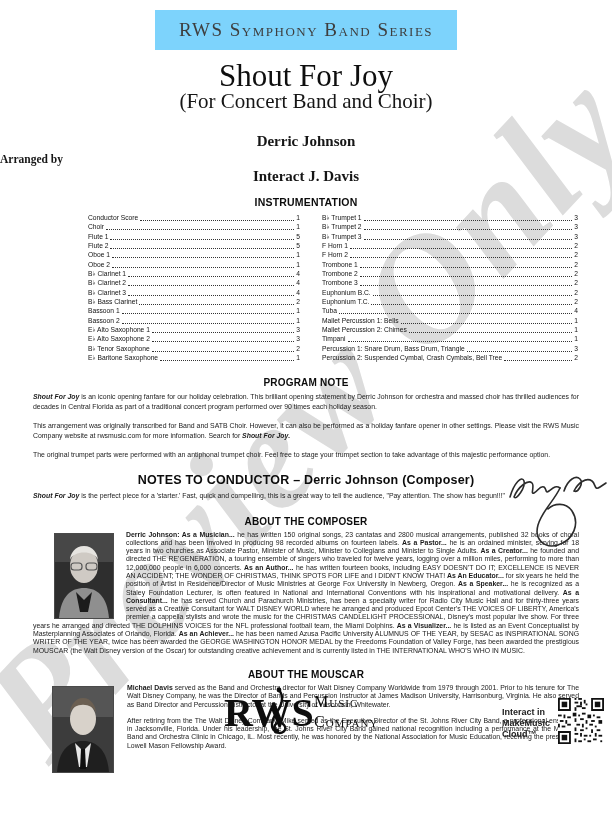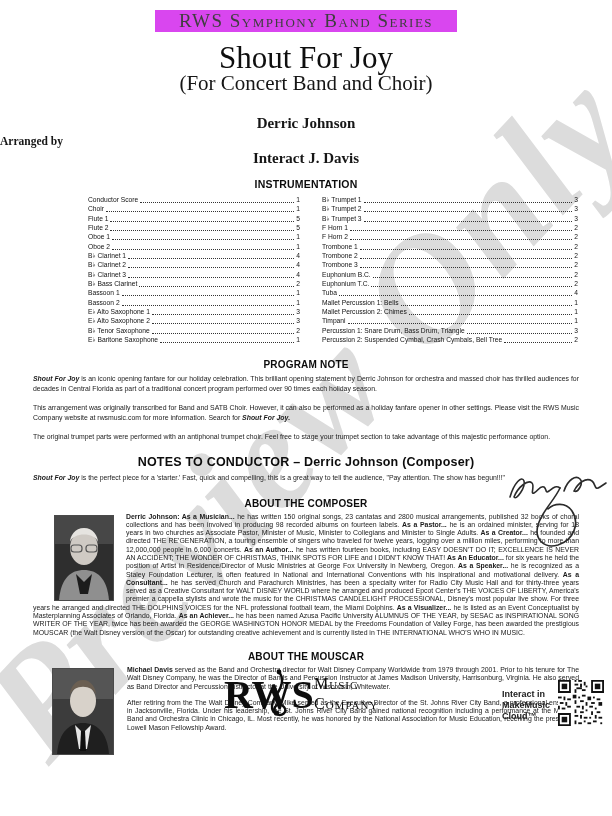--- a/index.html
+++ b/index.html
@@ -4,21 +4,21 @@
 <style>
   html,body{margin:0;padding:0;background:#ffffff;}
   .page{position:relative;width:612px;height:816px;background:#fff;overflow:hidden;
         font-family:"Liberation Sans","DejaVu Sans",sans-serif;color:#161616;}
   .watermark{position:absolute;z-index:0;left:50%;top:51%;
         transform:translate(-50%,-50%) rotate(-47deg);
         font-family:"Liberation Serif","DejaVu Serif",serif;font-style:italic;font-weight:bold;
         font-size:152px;color:#dcdcdc;white-space:nowrap;letter-spacing:2px;}
   .content{position:relative;z-index:1;}
 
-  .series-banner{width:302px;height:22px;margin:10px auto 0;background:#d946ef;
+  .series-banner{width:302px;height:40px;margin:10px auto 0;background:#7dd3fc;
         display:flex;align-items:center;justify-content:center;
         font-family:"Liberation Serif","DejaVu Serif",serif;font-variant:small-caps;
         font-size:19px;letter-spacing:1.5px;color:#3e3e3e;}
   .title{margin-top:9px;text-align:center;font-family:"Liberation Serif","DejaVu Serif",serif;
         font-size:31px;line-height:33px;color:#0e0e0e;}
   .subtitle{text-align:center;font-family:"Liberation Serif","DejaVu Serif",serif;
         font-size:21px;line-height:19px;}
   .byline{margin-top:22px;text-align:center;font-family:"Liberation Serif","DejaVu Serif",serif;
         font-weight:bold;font-size:15px;line-height:17px;}
   .arrby{margin-top:3px;text-align:left;font-family:"Liberation Serif","DejaVu Serif",serif;

